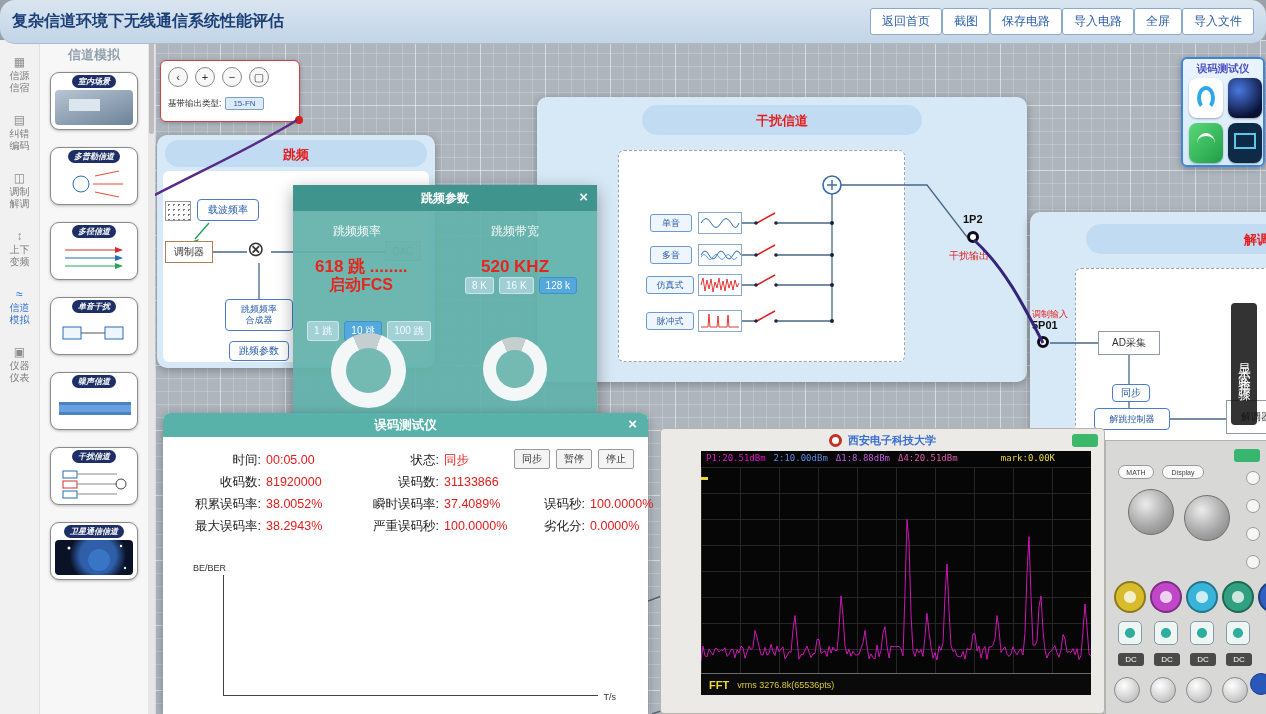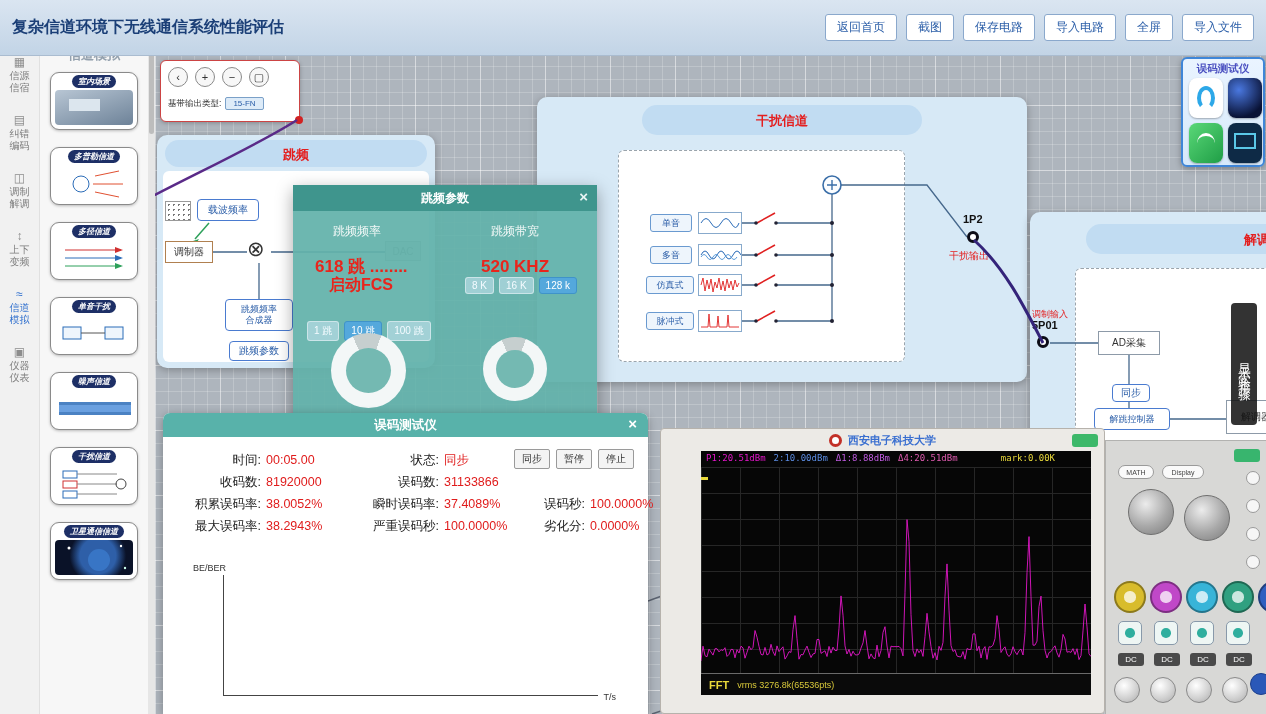--- a/index.html
+++ b/index.html
@@ -1,25 +1,25 @@
 <!DOCTYPE html>
 <html><head>
 <meta charset="utf-8">
 <style>
   * { margin:0; padding:0; box-sizing:border-box; }
   html,body { width:1266px; height:714px; overflow:hidden; background:#9aa0a8;
     font-family:"Liberation Sans", sans-serif; }
   .app { position:relative; width:1266px; height:714px; }
 
   
-  .header { position:absolute; inset:0 0 auto 0; height:56px; z-index:60;
+  .header { position:absolute; inset:0 0 auto 0; height:44px; z-index:60;
     background:linear-gradient(#dae5f1,#c2d4e6); display:flex; align-items:center; padding:0 12px;
-    border-bottom:1px solid #aabcd0; }
+    border-bottom:1px solid #aabcd0;border-radius:15px; }
   .title { color:#1b3f77; font-weight:bold; font-size:16px; }
-  .hbtns { margin-left:auto; display:flex; gap:9px; }
+  .hbtns { margin-left:auto; display:flex; }
   .hbtn { background:#fff; border:1px solid #8aa8cc; color:#2b5ea8; font-size:12px;
     padding:4px 11px; border-radius:3px; cursor:pointer; font-family:inherit; }
 
   
   .nav { position:absolute; top:40px; left:0; width:40px; bottom:0; background:#f1f1f1;
     border-right:1px solid #e0e0e0; display:flex; flex-direction:column; align-items:center;
     padding-top:16px; gap:20px; z-index:55; }
   .nav-item { display:flex; flex-direction:column; align-items:center; color:#7d7d7d;
     font-size:10px; line-height:12px; cursor:pointer; }
   .nav-item .g { font-size:12px; margin-bottom:2px; color:#8d8d8d; }

